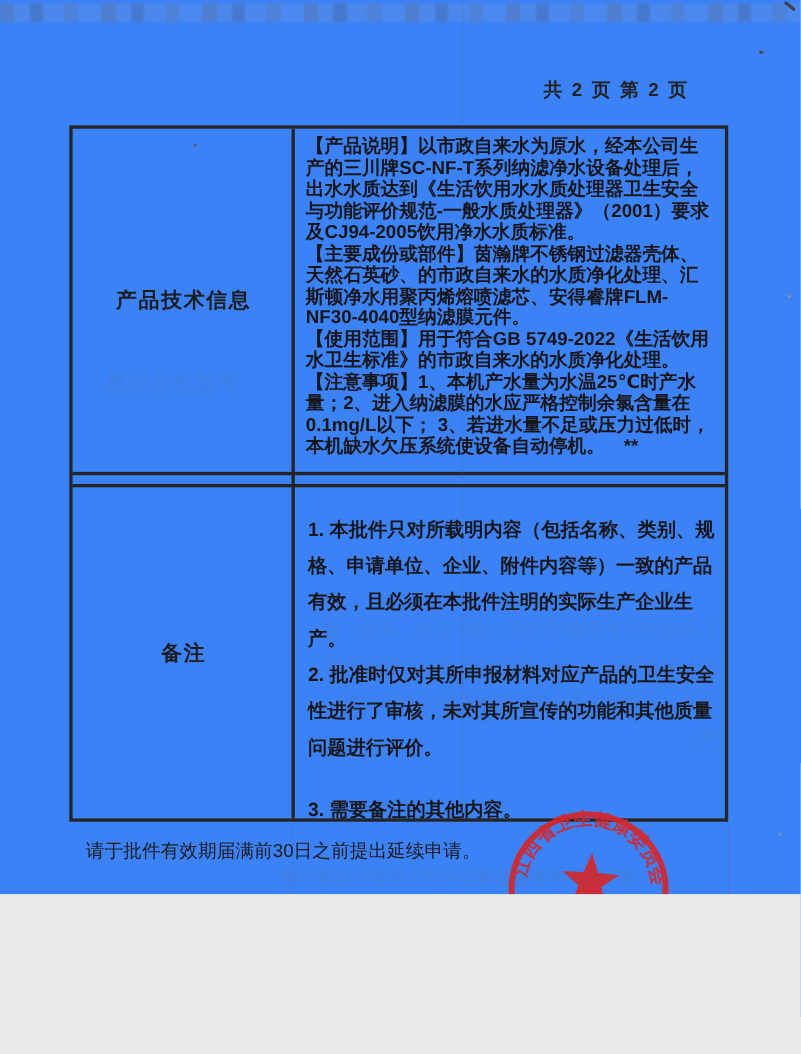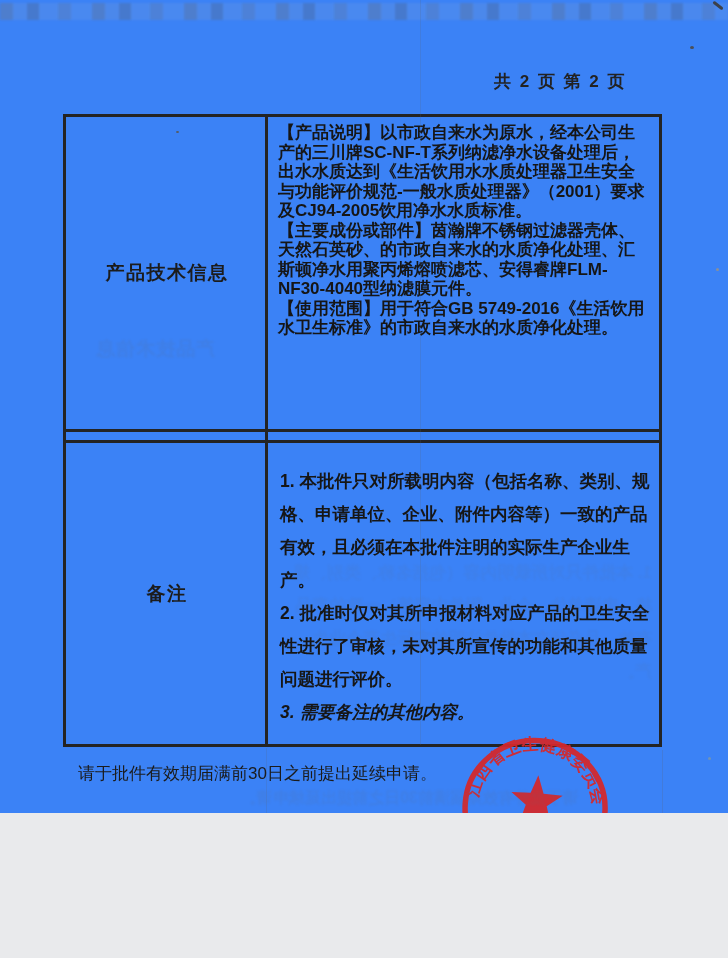--- a/index.html
+++ b/index.html
@@ -39,21 +39,21 @@
     width:202px;flex:0 0 202px;display:flex;align-items:center;justify-content:center;
     box-sizing:border-box;
     text-align:right;
   }
   .label-text{font-size:19px;letter-spacing:1.5px;color:#1c1c1c;font-weight:bold;}
   .content-cell{flex:1;box-sizing:border-box;overflow:hidden;}
   .row-product .content-cell{padding:6px 8px 12px 10px;}
   .row-product p{margin:0;font-size:17px;line-height:19.5px;font-weight:bold;color:#161616;}
   .row-remark .content-cell{padding:22px 8px 0 12px;}
   .row-remark p{margin:0;font-size:17.5px;line-height:33px;font-weight:bold;color:#161616;}
-  .row-remark p.p-other{font-style:italic;}
+  .row-remark p.p-other{margin-top:24px;}
   .footer-note{
     position:absolute;left:78px;top:762px;font-size:17px;font-weight:normal;color:#1b1b1b;
     white-space:nowrap;
   }
   
   .stamp{
     position:absolute;left:458px;top:733px;width:152px;height:152px;
     transform:rotate(4deg);opacity:.94;
   }
   .stamp svg{display:block;width:152px;height:152px;}
@@ -99,21 +99,22 @@
   <div class="info-table">
     <div class="col-divider"></div>
 
     <div class="t-row row-product">
       <div class="label-cell">
         <span class="label-text">产品技术信息</span>
       </div>
       <div class="content-cell">
         <p>【产品说明】以市政自来水为原水，经本公司生产的三川牌SC-NF-T系列纳滤净水设备处理后，出水水质达到《生活饮用水水质处理器卫生安全与功能评价规范-一般水质处理器》（2001）要求及CJ94-2005饮用净水水质标准。</p>
         <p>【主要成份或部件】茵瀚牌不锈钢过滤器壳体、天然石英砂、的市政自来水的水质净化处理、汇斯顿净水用聚丙烯熔喷滤芯、安得睿牌FLM-NF30-4040型纳滤膜元件。</p>
-        <p>【使用范围】用于符合GB 5749-2016《生活饮用水卫生标准》的市政自来水的水质净化处理。</p>
+        <p>【使用范围】用于符合GB 5749-2022《生活饮用水卫生标准》的市政自来水的水质净化处理。</p>
+        <p>【注意事项】1、本机产水量为水温25℃时产水量；2、进入纳滤膜的水应严格控制余氯含量在0.1mg/L以下； 3、若进水量不足或压力过低时，本机缺水欠压系统使设备自动停机。　**</p>
       </div>
     </div>
 
     <div class="t-row row-gap"></div>
 
     <div class="t-row row-remark">
       <div class="label-cell">
         <span class="label-text">备注</span>
       </div>
       <div class="content-cell">

